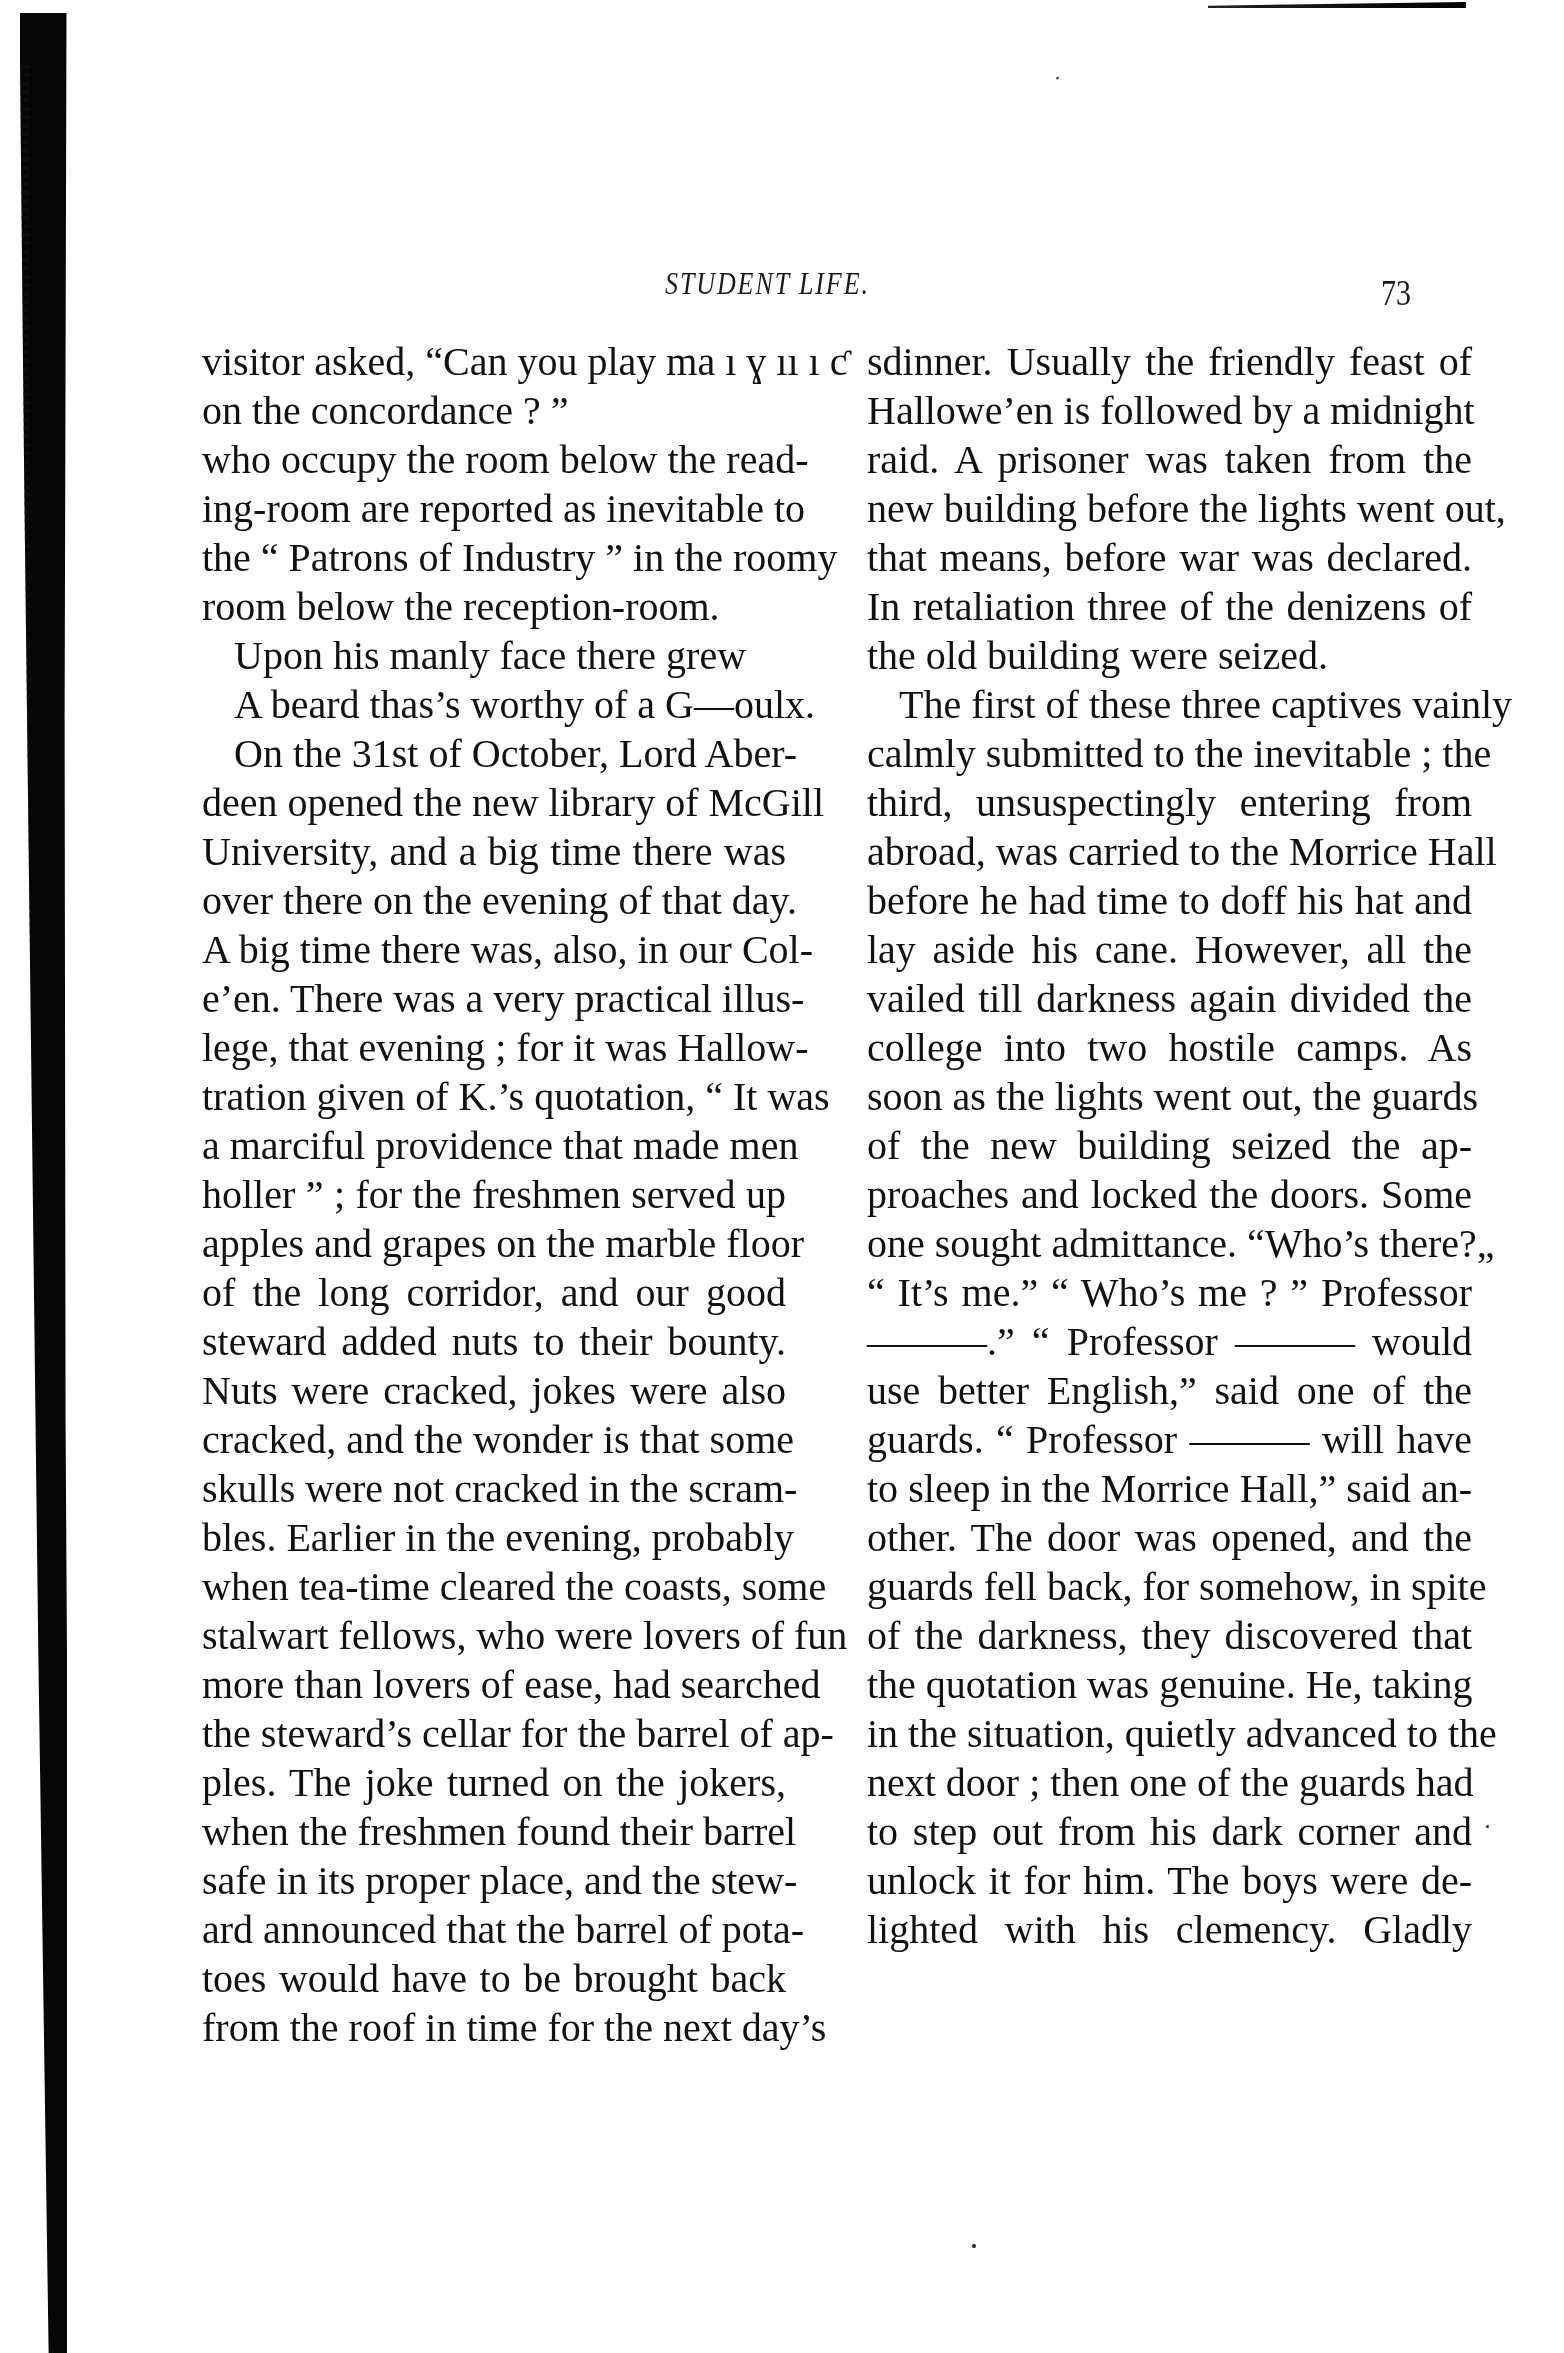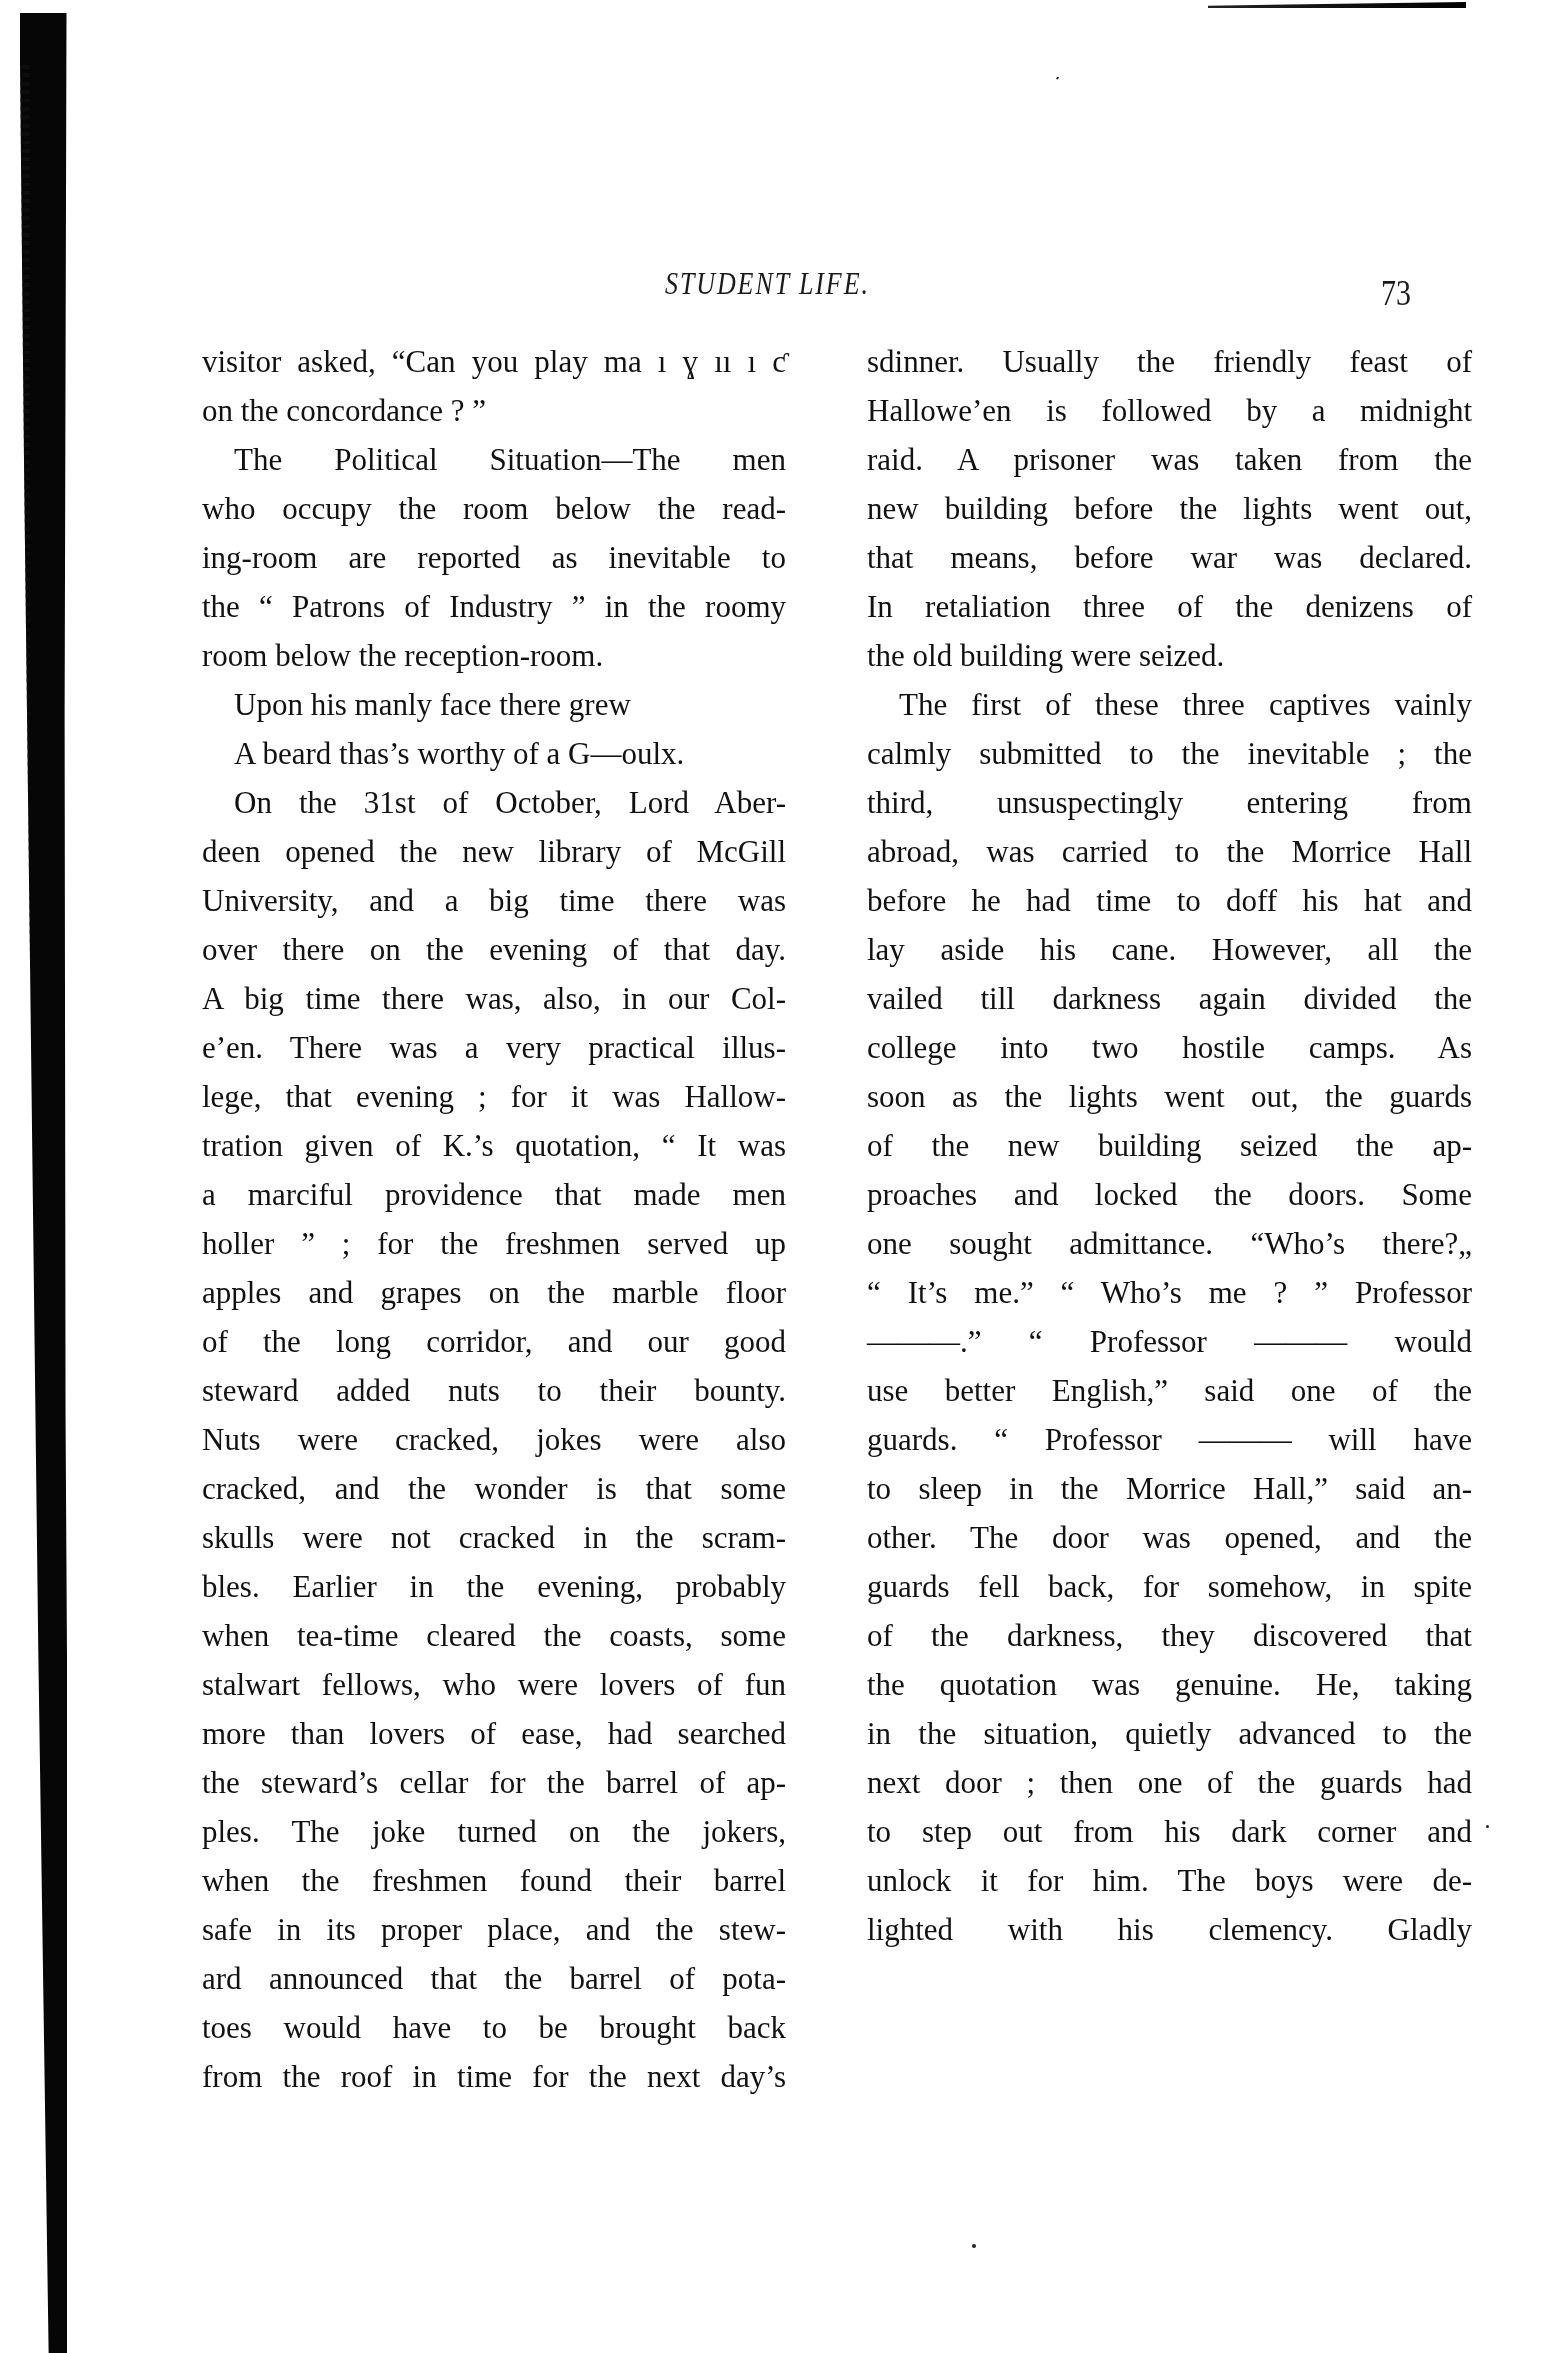--- a/index.html
+++ b/index.html
@@ -66,21 +66,21 @@
       left: 1381px;
       top: 273px;
       font-size: 30px;
       color: #1a1a1a;
       transform: scaleY(1.2);
       transform-origin: left top;
     }
     .column {
       position: absolute;
       top: 337px;
-      font-size: 31px;
+      font-size: 40px;
       line-height: 49px;
     }
     .col-left {
       left: 202px;
       width: 584px;
     }
     .col-right {
       left: 867px;
       width: 605px;
     }
@@ -107,21 +107,20 @@
 <div class="speck" style="left:1056px; top:77px; width:3.2px; height:1.9px; transform:rotate(-40deg);"></div>
 <div class="speck" style="left:1486px; top:1825px; width:3.2px; height:3.2px;"></div>
 <div class="speck" style="left:972px; top:2244px; width:3.9px; height:3.9px;"></div>
 
 <div class="running-head">STUDENT LIFE.</div>
 <div class="page-number">73</div>
 
 <div class="column col-left" id="col-left">
     <span class="line">visitor asked, “Can you play ma ı ɣ ıı ı ƈ</span>
     <span class="line last">on the concordance ? ”</span>
-    <span class="line indent">The Political Situation—The men</span>
     <span class="line">who occupy the room below the read-</span>
     <span class="line">ing-room are reported as inevitable to</span>
     <span class="line">the “ Patrons of Industry ” in the roomy</span>
     <span class="line last">room below the reception-room.</span>
     <span class="line indent last">Upon his manly face there grew</span>
     <span class="line indent last">A beard thas’s worthy of a G—oulx.</span>
     <span class="line indent">On the 31st of October, Lord Aber-</span>
     <span class="line">deen opened the new library of McGill</span>
     <span class="line">University, and a big time there was</span>
     <span class="line">over there on the evening of that day.</span>

